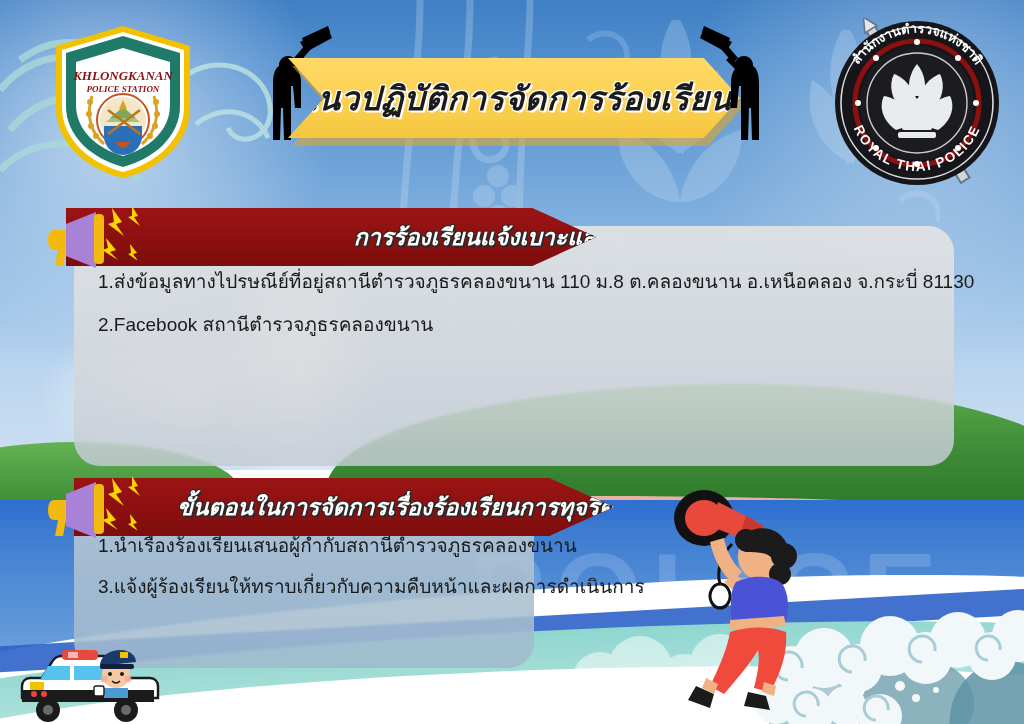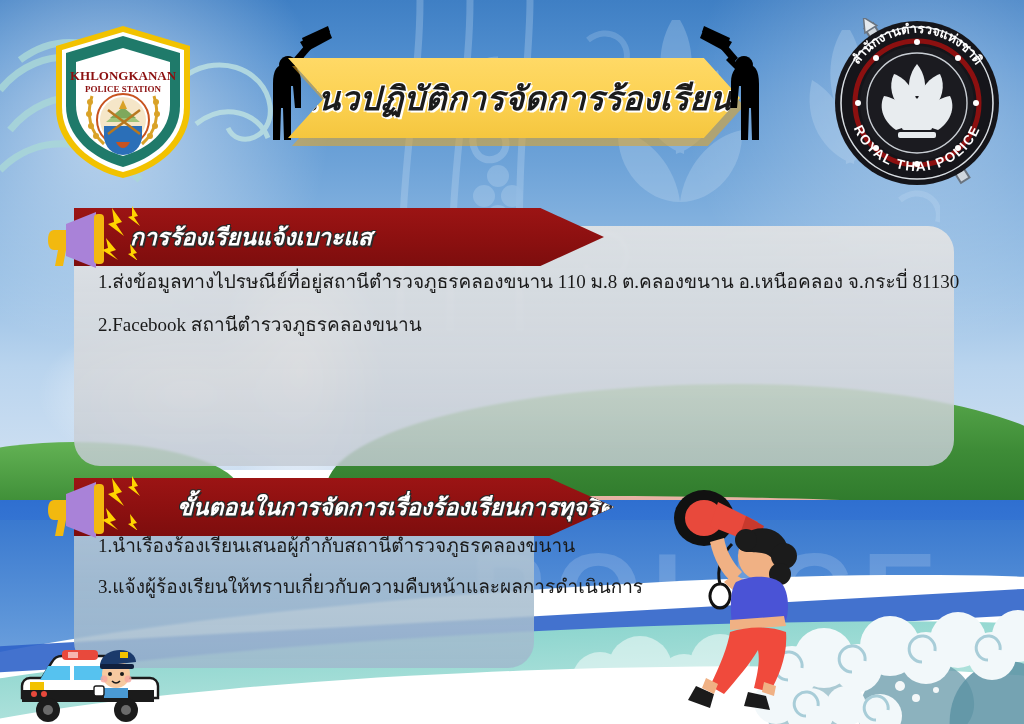--- a/index.html
+++ b/index.html
@@ -124,63 +124,63 @@
     text-shadow: 2px 2px 0 #ffffff, -1px -1px 0 #ffffff, 1px -1px 0 #ffffff, -1px 1px 0 #ffffff;
     white-space:nowrap; letter-spacing:.5px;
   }
 
   
   .silhouette{ position:absolute; }
   .sil-left{ left:242px; top:22px; width:90px; height:140px; }
   .sil-right{ left:700px; top:22px; width:90px; height:140px; transform:scaleX(-1); }
 
   
-  .badge-left{ position:absolute; left:48px; top:22px; width:150px; height:160px; }
+  .badge-left{ position:absolute; left:48px; top:22px; width:150px; height:160px;font-style:italic; }
   .badge-right{ position:absolute; left:832px; top:18px; width:170px; height:170px; }
 
   
   .panel{
     position:absolute;
     background:linear-gradient(180deg, rgba(228,228,228,.90) 0%, rgba(214,216,219,.86) 55%, rgba(196,203,212,.84) 100%);
     border-radius:0 26px 26px 26px;
     backdrop-filter:blur(1px);
   }
   .panel-1{ left:74px; top:226px; width:880px; height:240px; }
   .panel-2{ left:74px; top:496px; width:460px; height:172px;
     background:linear-gradient(180deg, rgba(186,203,216,.92) 0%, rgba(171,192,208,.88) 50%, rgba(160,185,205,.86) 100%);
     text-align:right;
   }
 
   .ribbon{
     position:absolute; height:58px;
     background:linear-gradient(180deg,#9c1414 0%, #8c1010 55%, #7d0d0d 100%);
     display:flex; align-items:center;
   }
-  .ribbon-1{ left:74px; top:208px; width:530px;
-    clip-path: polygon(0 0, 88% 0, 100% 50%, 88% 100%, 0 100%); }
+  .ribbon-1{ left:66px; top:208px; width:530px;
+    clip-path: polygon(0 0, 88% 0, 100% 50%, 88% 100%, 0 100%); justify-content: flex-end; }
   .ribbon-2{ left:74px; top:478px; width:540px;
     clip-path: polygon(0 0, 88% 0, 100% 50%, 88% 100%, 0 100%); justify-content: flex-end; }
   .ribbon-text{
     font-family:"Liberation Serif", serif;
     font-size:23px; font-style:italic; font-weight:bold;
     color:#ffffff;
     text-shadow:1.5px 1.5px 0 #2a2a2a, -1px -1px 0 #2a2a2a, 1px -1px 0 #2a2a2a, -1px 1px 0 #2a2a2a;
     margin-left:56px; white-space:nowrap;
   }
 
   .megaphone{ position:absolute; width:72px; height:58px; z-index:5; }
   .mega-1{ left:48px; top:210px; }
   .mega-2{ left:48px; top:480px; }
   .spark{ position:absolute; z-index:6; width:56px; height:56px; }
   .spark-1{ left:96px; top:204px; }
   .spark-2{ left:96px; top:474px; }
 
   .list{ position:absolute; left:0; top:0; padding:46px 28px 0 24px; width:100%; }
   .list-item{
-    font-family:Liberation Serif, serif;
+    font-family:Liberation Sans, sans-serif;
     font-size:19px; color:#1a1a1a; line-height:1.0;
     margin-bottom:24px; white-space:nowrap;
   }
   .panel-2 .list{ padding-top:40px; }
   .panel-2 .list-item{ margin-bottom:22px; }
 
   
   .police-car{ position:absolute; left:8px; top:640px; width:160px; height:84px; }
   .lady{ position:absolute; left:648px; top:486px; width:200px; height:238px; }
   .wave-art{ position:absolute; left:740px; top:540px; width:300px; height:190px; }

